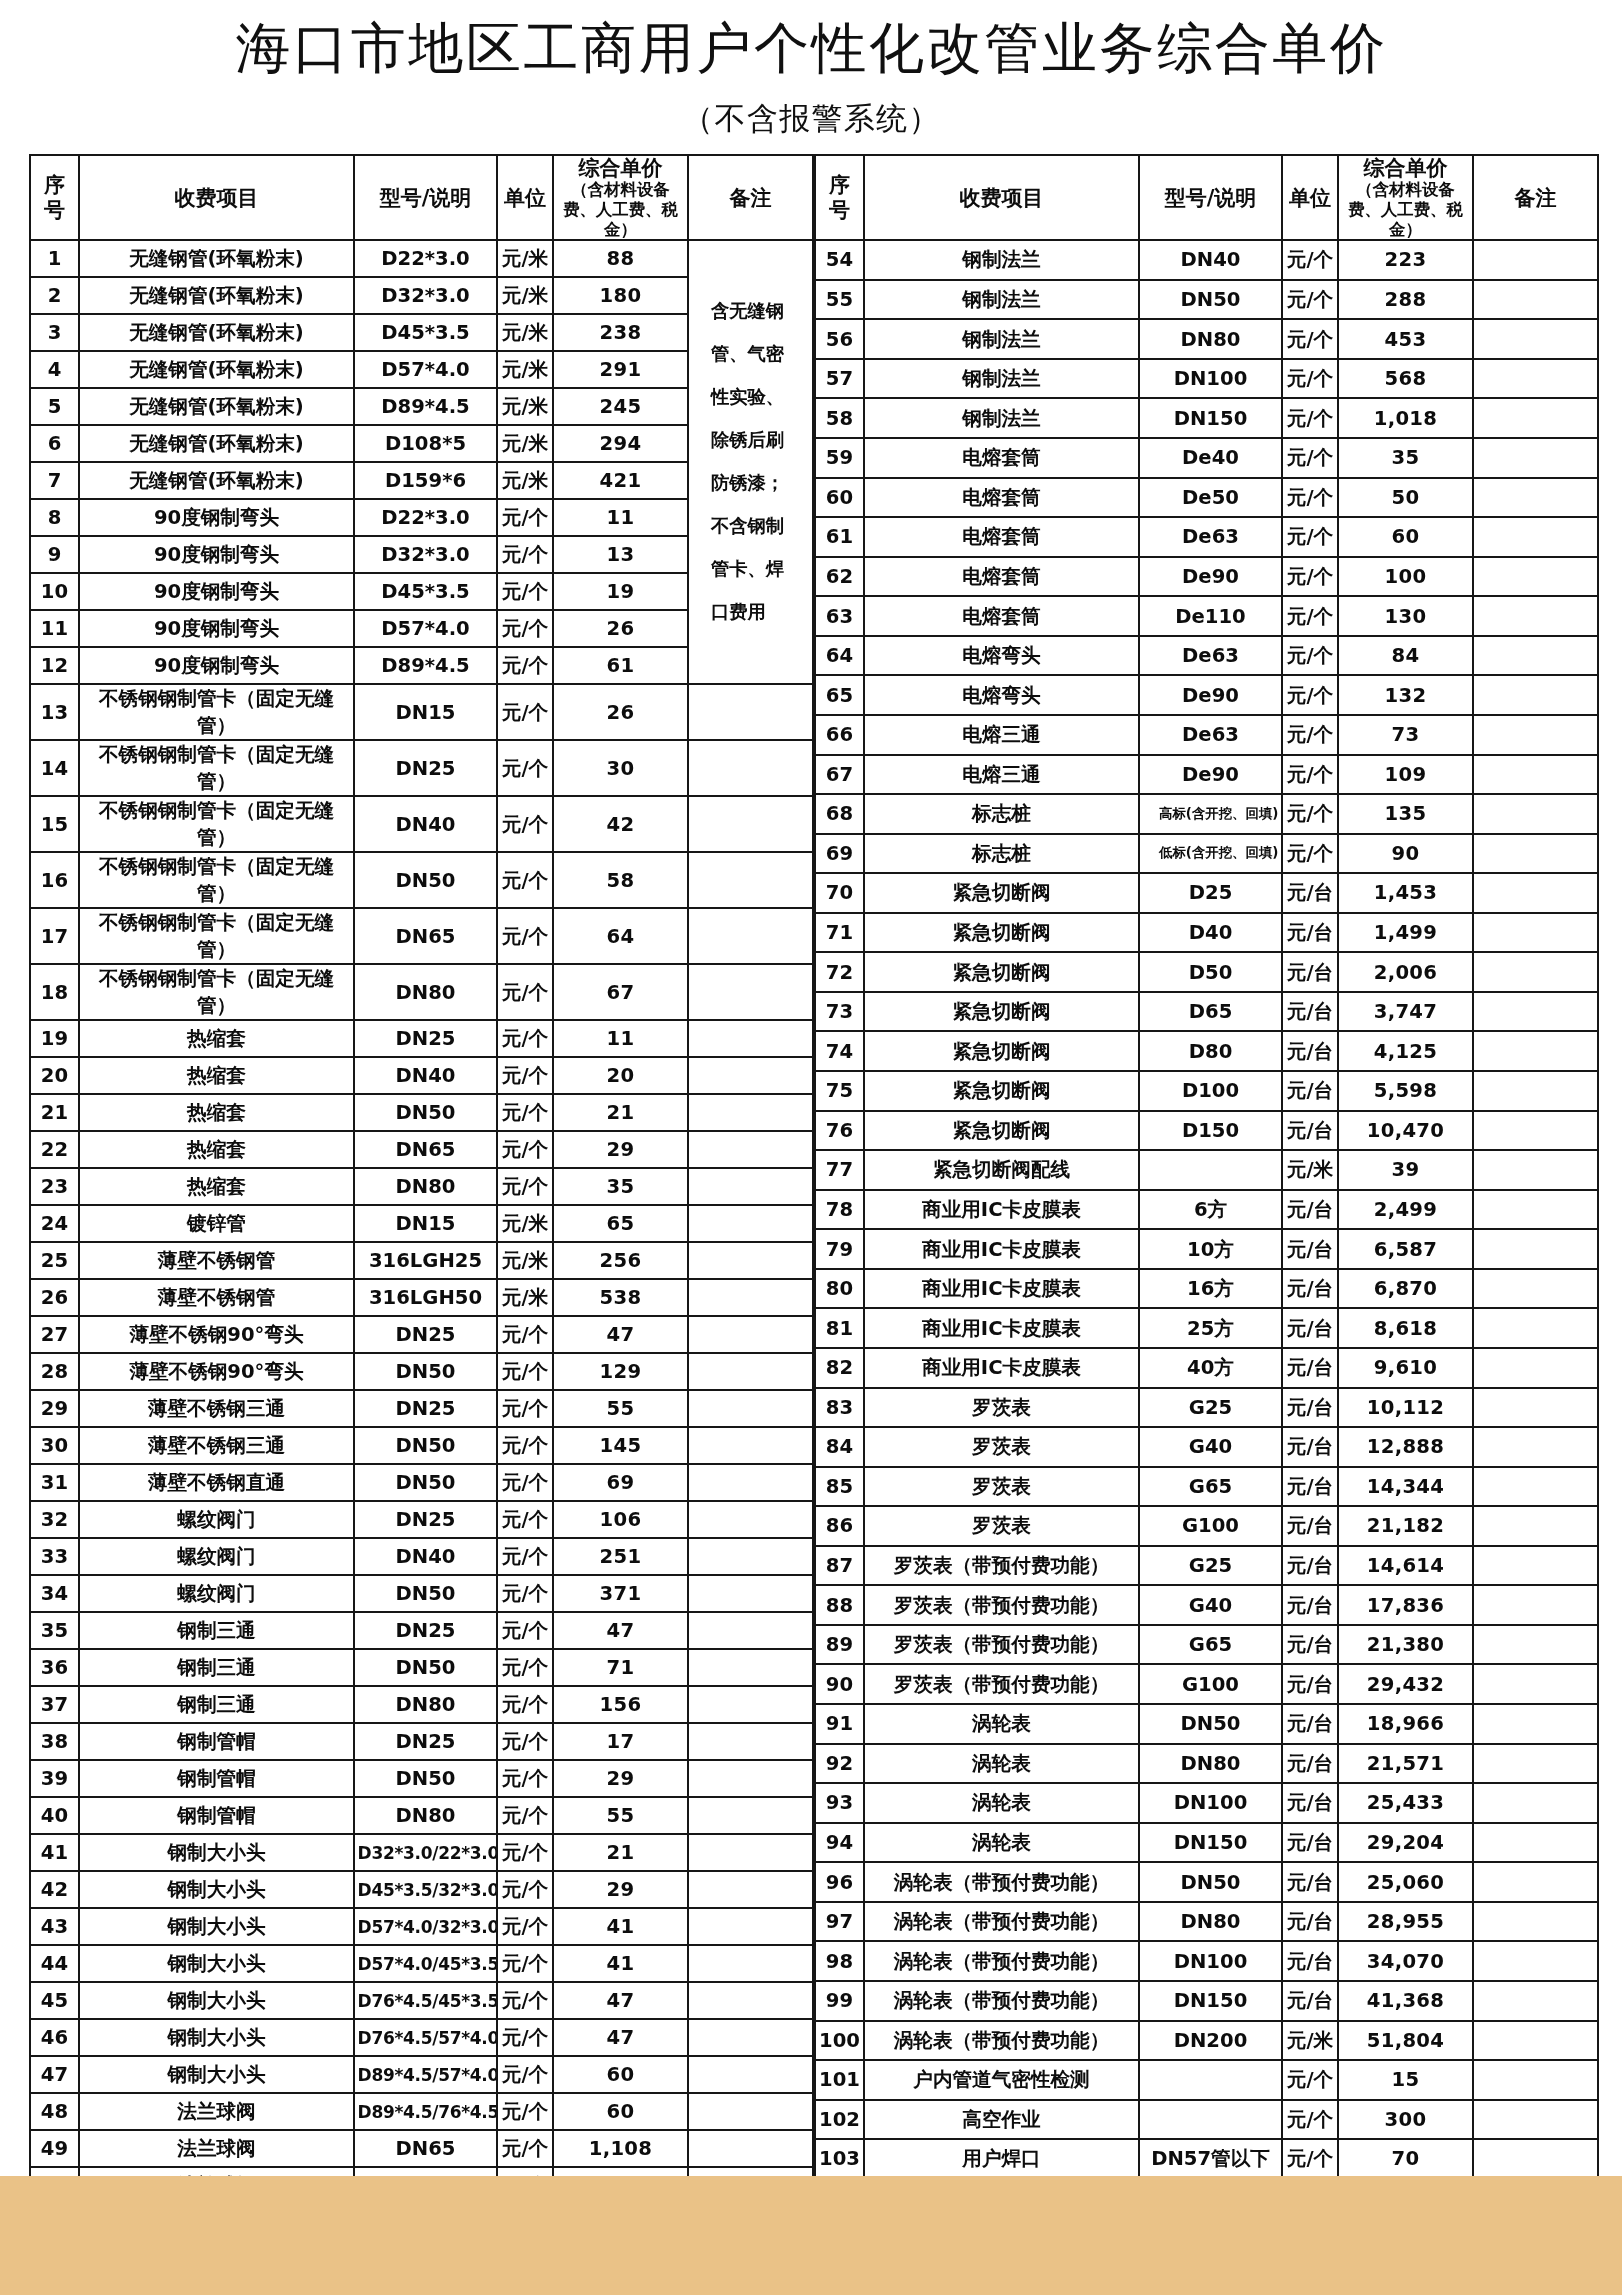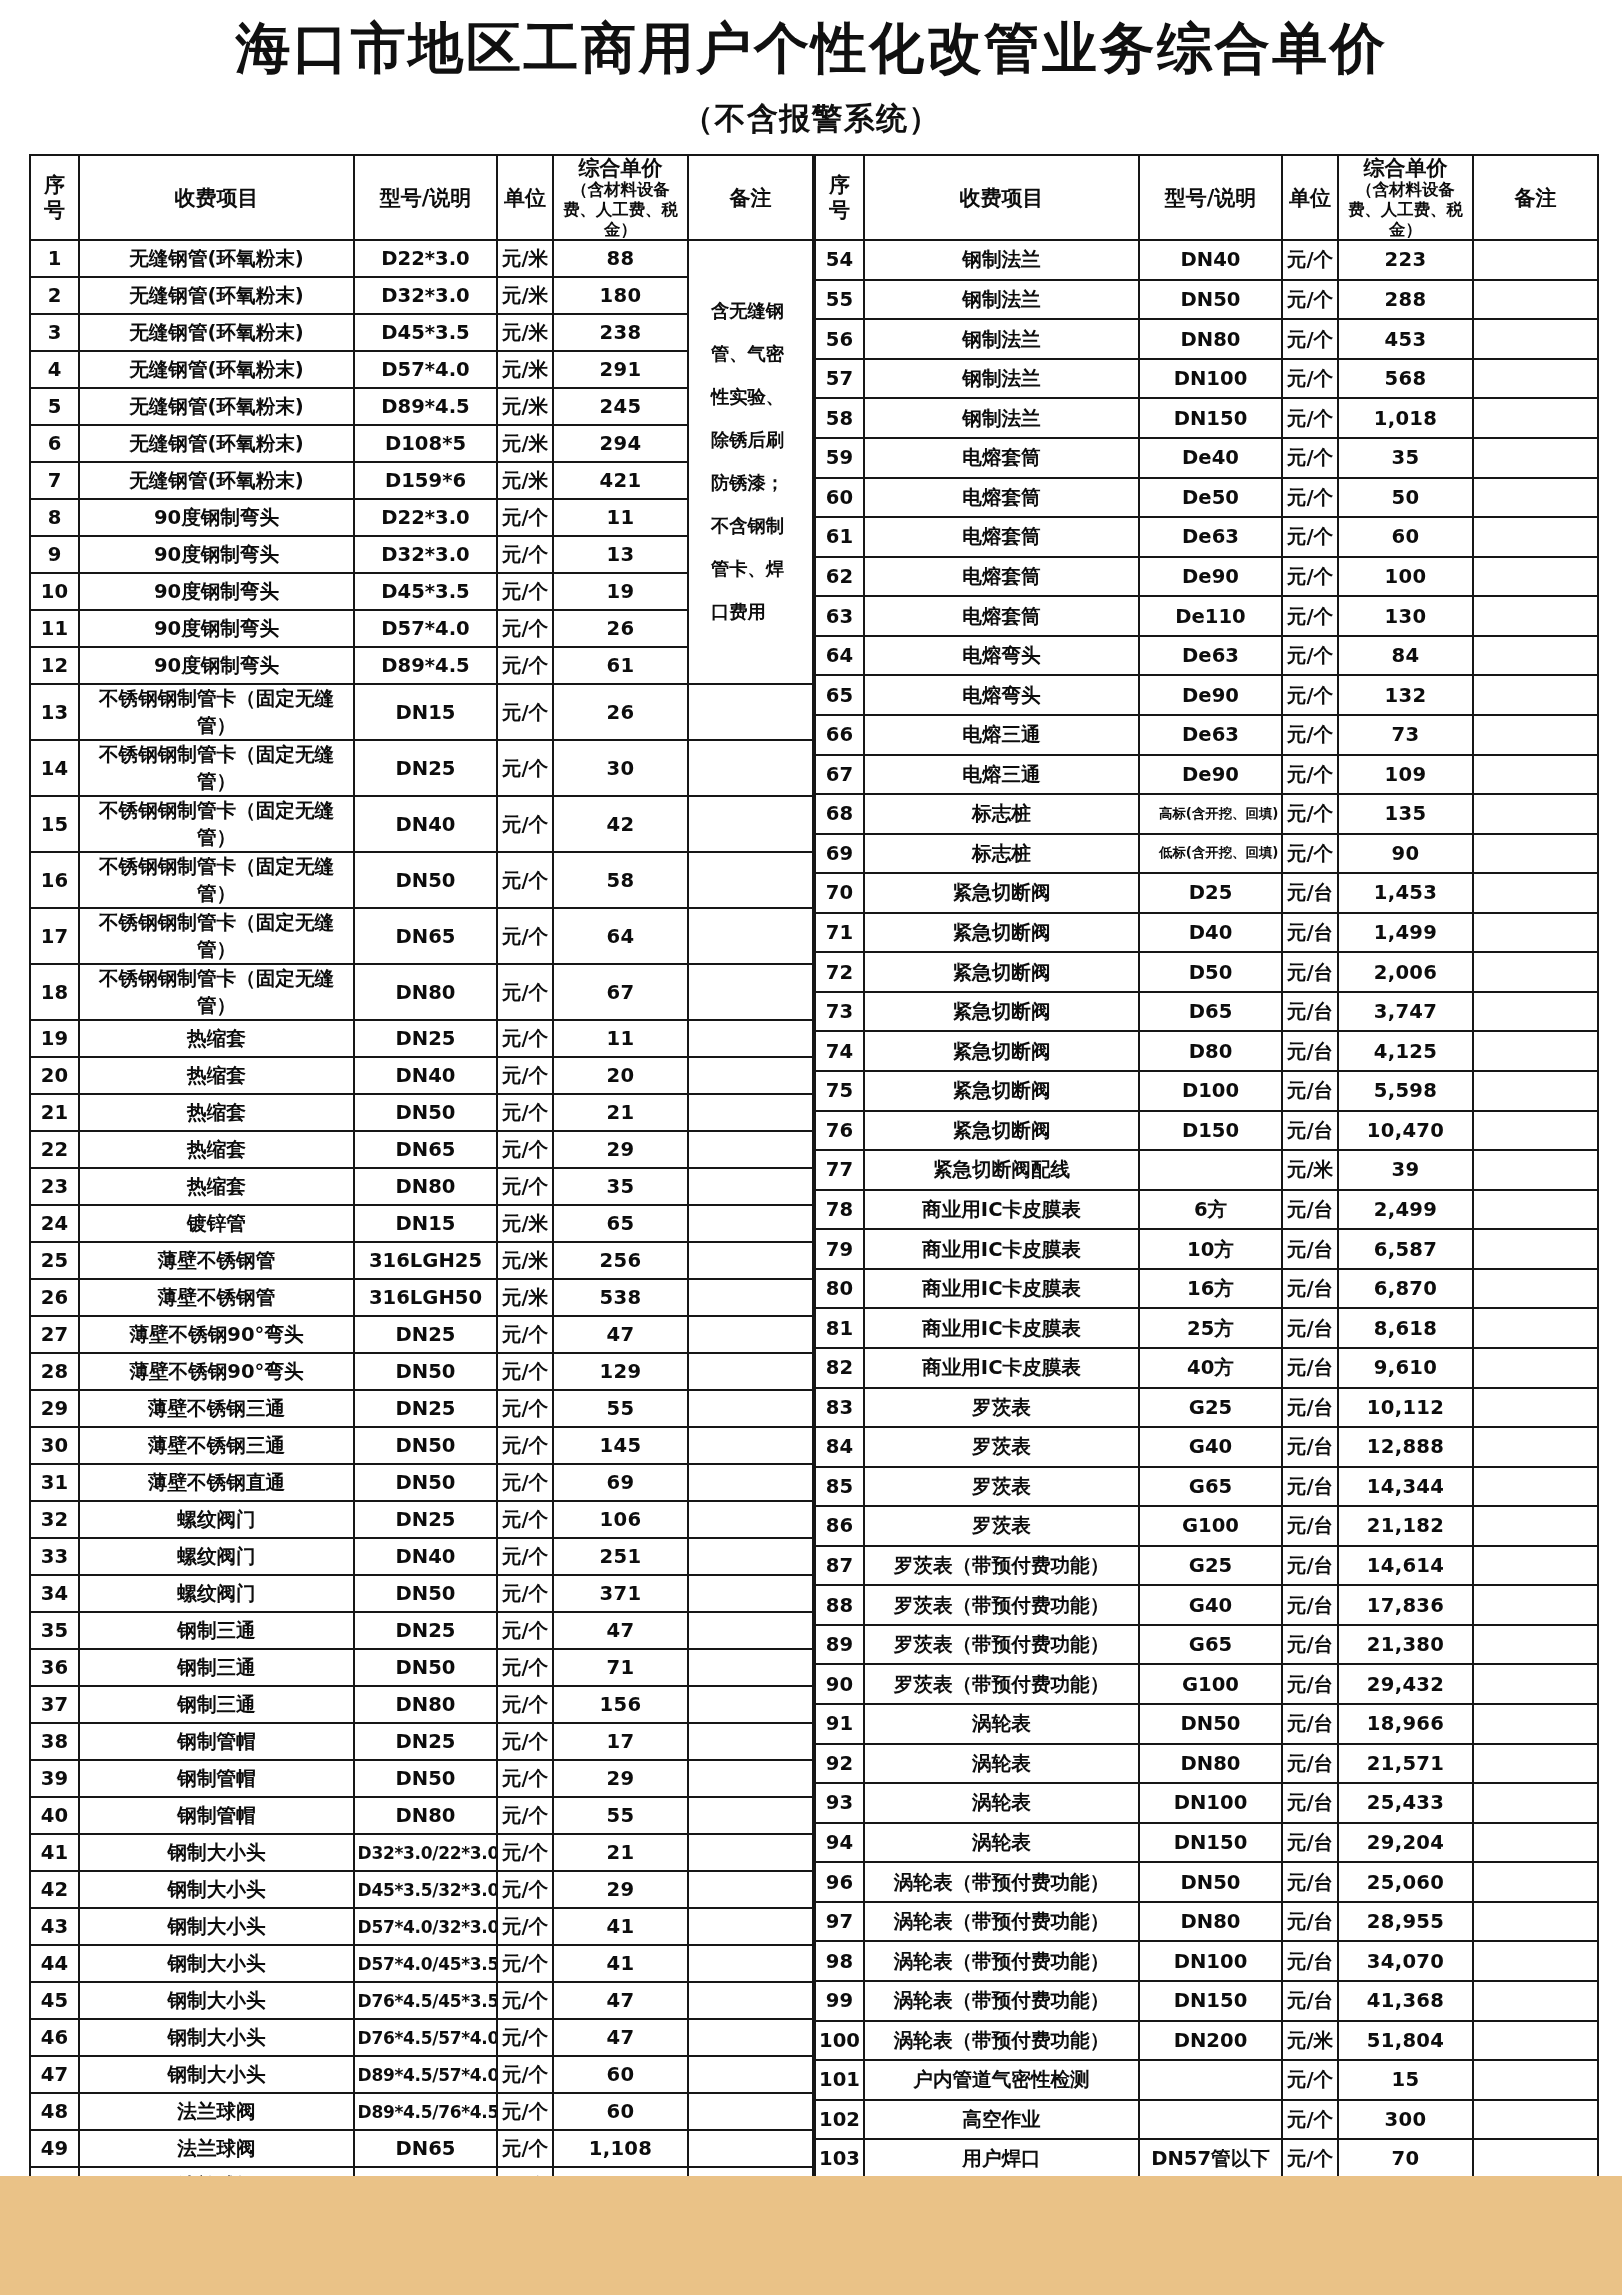--- a/index.html
+++ b/index.html
@@ -1,21 +1,21 @@
 <!DOCTYPE html>
 <html style="font-size:10.5px"><head>
 <meta charset="utf-8">
 <style>
   html,body{margin:0;padding:0;background:#ffffff;}
   .page{position:relative;width:1623px;height:2295px;background:#ffffff;overflow:hidden;
         font-family:"DejaVu Sans",sans-serif;color:#111;}
   .title{position:absolute;left:0;top:11.8px;width:100%;text-align:center;
-         font-size:55px;font-weight:700;letter-spacing:2.6px;color:#101010;}
+         font-size:55px;font-weight:400;letter-spacing:2.6px;color:#101010;}
   .subtitle{position:absolute;left:0;top:98px;width:100%;text-align:center;
-            font-size:31px;font-weight:700;letter-spacing:1.3px;color:#101010;}
+            font-size:31px;font-weight:400;letter-spacing:1.3px;color:#101010;}
   .tables{position:absolute;left:29px;top:154px;width:1565px;display:flex;}
   table.price{width:783px;border-collapse:collapse;table-layout:fixed;}
   table.price th, table.price td{border:2px solid #161616;overflow:hidden;
       text-align:center;vertical-align:middle;color:#0d0d0d;padding:0 2.6px;box-sizing:border-box;}
   table.price th{height:65px;font-size:21px;font-weight:800;line-height:1.15;}
   table.price th .sub{font-size:16.4px;font-weight:800;line-height:1.2;}
   table.price td{height:37px;font-size:19.6px;font-weight:700;}
   td.c-price{font-size:20px;letter-spacing:0.3px;}
   td.c-model{white-space:nowrap;}
   td.c-model.model-narrow{font-size:17px;letter-spacing:-0.3px;text-align:right;}

